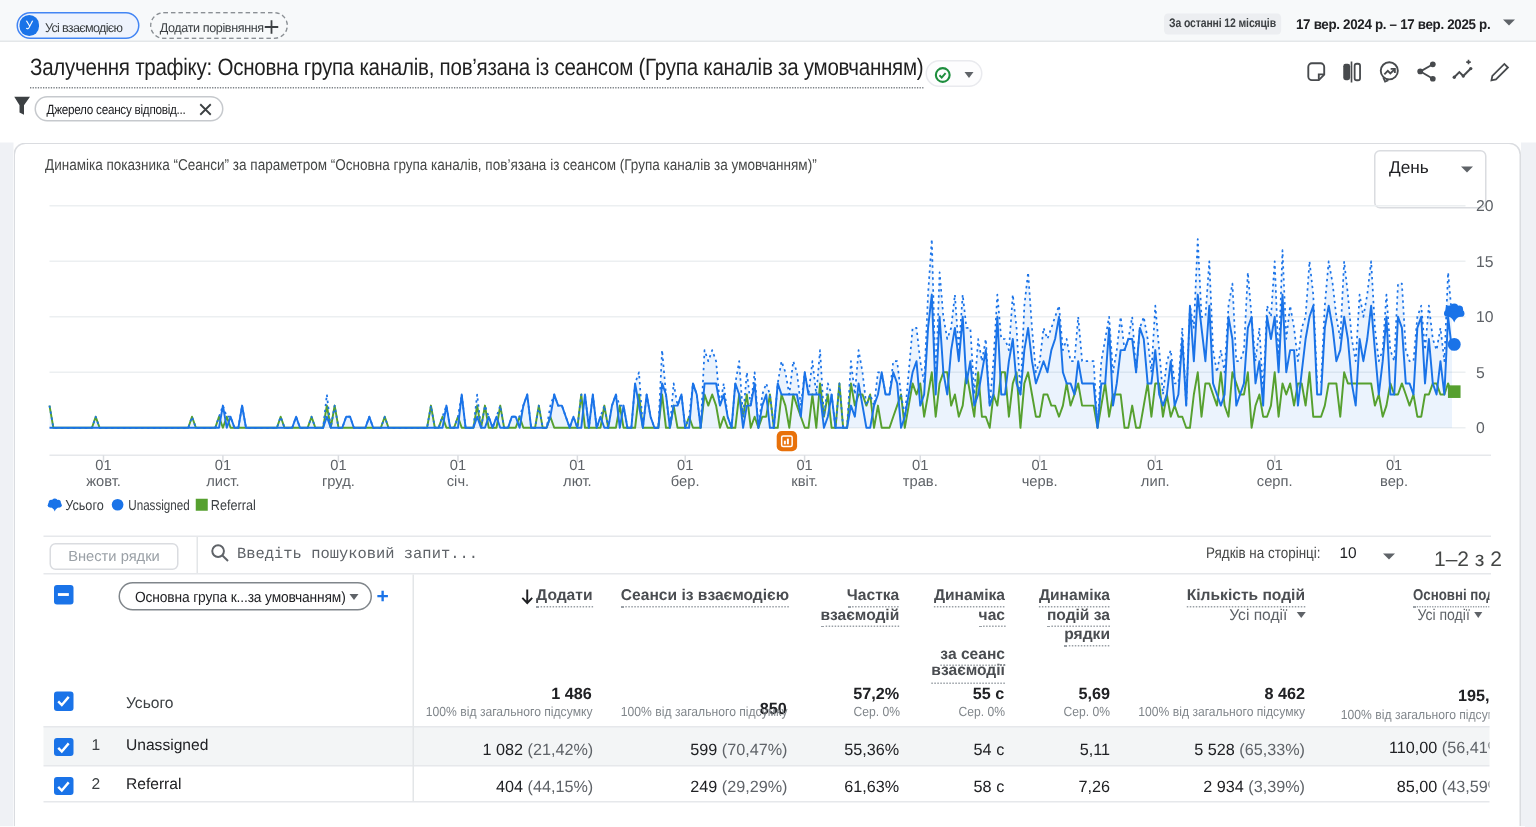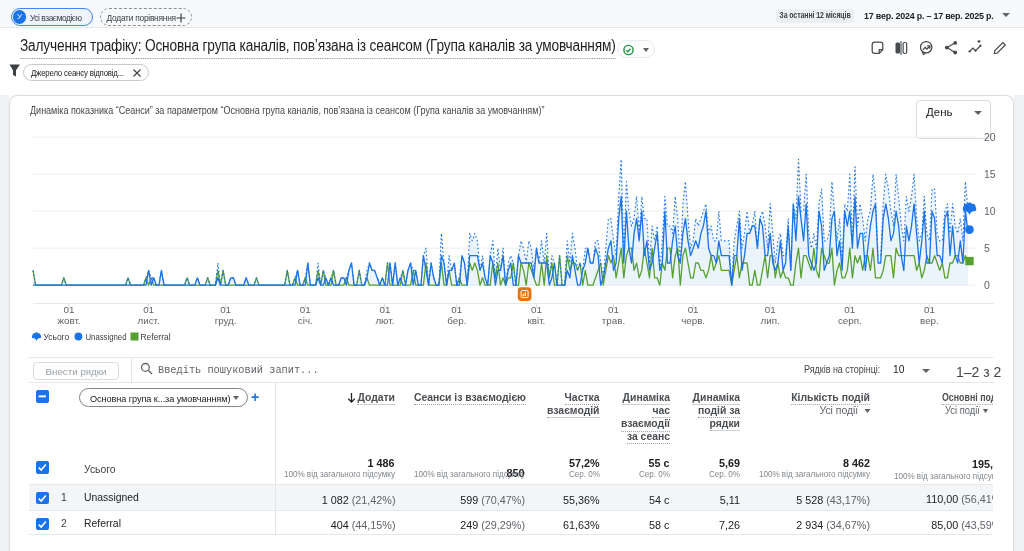--- a/index.html
+++ b/index.html
@@ -253,21 +253,21 @@
   </div>
 <svg class="abs" style="left:346px;top:391.5px" width="11" height="12">
     <path d="M5.5 1V9.6 M2.2 6.6L5.5 10l3.3-3.4" fill="none" stroke="#202124" stroke-width="1.3"></path>
   </svg>
 <div class="hc" style="left:395px;top:391.5px;transform:translateX(-100%)"><span>Додати</span></div>
 <div class="hc" style="left:526px;top:391.5px;transform:translateX(-100%)"><span>Сеанси із взаємодією</span></div>
 <div class="hc" style="left:599.5px;top:391.5px;transform:translateX(-100%)"><span>Частка</span></div>
 <div class="hc" style="left:599.5px;top:404.6px;transform:translateX(-100%)"><span>взаємодій</span></div>
 <div class="hc" style="left:670px;top:391.5px;transform:translateX(-100%)"><span>Динаміка</span></div>
 <div class="hc" style="left:670px;top:404.6px;transform:translateX(-100%)"><span>час</span></div>
-<div class="hc" style="left:670px;top:418px;transform:translateX(-100%)"><span>взаємодії</span></div>
+<div class="hc" style="left:670px;top:442px;transform:translateX(-100%)"><span>взаємодії</span></div>
 <div class="hc" style="left:670px;top:430.8px;transform:translateX(-100%)"><span>за сеанс</span></div>
 <div class="hc" style="left:740px;top:391.5px;transform:translateX(-100%)"><span>Динаміка</span></div>
 <div class="hc" style="left:740px;top:404.6px;transform:translateX(-100%)"><span>подій за</span></div>
 <div class="hc" style="left:740px;top:417.7px;transform:translateX(-100%)"><span>рядки</span></div>
 <div class="hc" style="left:870px;top:391.5px;transform:translateX(-100%)"><span>Кількість подій</span></div>
 <div class="hr2" style="left:870px;top:404.6px;transform:translateX(-100%)">Усі події&nbsp;&nbsp;<span style="display:inline-block;width:0;height:0;border-left:3.5px solid transparent;border-right:3.5px solid transparent;border-top:4px solid #5f6368;vertical-align:middle"></span></div>
 <div id="clipzone">
     <div class="hc" style="left:67px;top:8.5px;transform:scaleX(.85);transform-origin:0 0"><span>Основні події</span></div>
     <div class="hr2" style="left:70px;top:21.6px;transform:scaleX(.9);transform-origin:0 0">Усі події&nbsp;<span style="display:inline-block;width:0;height:0;border-left:3.5px solid transparent;border-right:3.5px solid transparent;border-top:4px solid #5f6368;vertical-align:middle"></span></div>
     <div class="num" style="left:130px;top:74.5px">195,00</div>
@@ -298,26 +298,26 @@
       <path d="M2.8 6.6l2.4 2.4 4.6-5.4" fill="none" stroke="#fff" stroke-width="1.6"></path>
     </svg>
   </div>
 <div class="rownum" style="left:61px;top:492px">1</div>
 <div class="dimname" style="left:84px;top:492px">Unassigned</div>
 <div class="val" style="left:395.5px;top:493.5px">1 082 <i>(21,42%)</i></div>
 <div class="val" style="left:525px;top:493.5px">599 <i>(70,47%)</i></div>
 <div class="val" style="left:599.5px;top:493.5px">55,36%</div>
 <div class="val" style="left:669.5px;top:493.5px">54 с</div>
 <div class="val" style="left:740px;top:493.5px">5,11</div>
-<div class="val" style="left:870px;top:493.5px">5 528 <i>(43,17%)</i></div>
+<div class="val" style="left:870px;top:493.5px">5 528 <i>(65,33%)</i></div>
 <div class="cb" style="left:36px;top:517.5px">
     <svg width="12.5" height="12.5">
       <path d="M2.8 6.6l2.4 2.4 4.6-5.4" fill="none" stroke="#fff" stroke-width="1.6"></path>
     </svg>
   </div>
 <div class="rownum" style="left:61px;top:518px">2</div>
 <div class="dimname" style="left:84px;top:518px">Referral</div>
 <div class="val" style="left:395.5px;top:518.5px">404 <i>(44,15%)</i></div>
 <div class="val" style="left:525px;top:518.5px">249 <i>(29,29%)</i></div>
 <div class="val" style="left:599.5px;top:518.5px">61,63%</div>
 <div class="val" style="left:669.5px;top:518.5px">58 с</div>
 <div class="val" style="left:740px;top:518.5px">7,26</div>
-<div class="val" style="left:870px;top:518.5px">2 934 <i>(34,67%)</i></div>
+<div class="val" style="left:870px;top:518.5px">2 934 <i>(3,39%)</i></div>
 
 </body></html>

